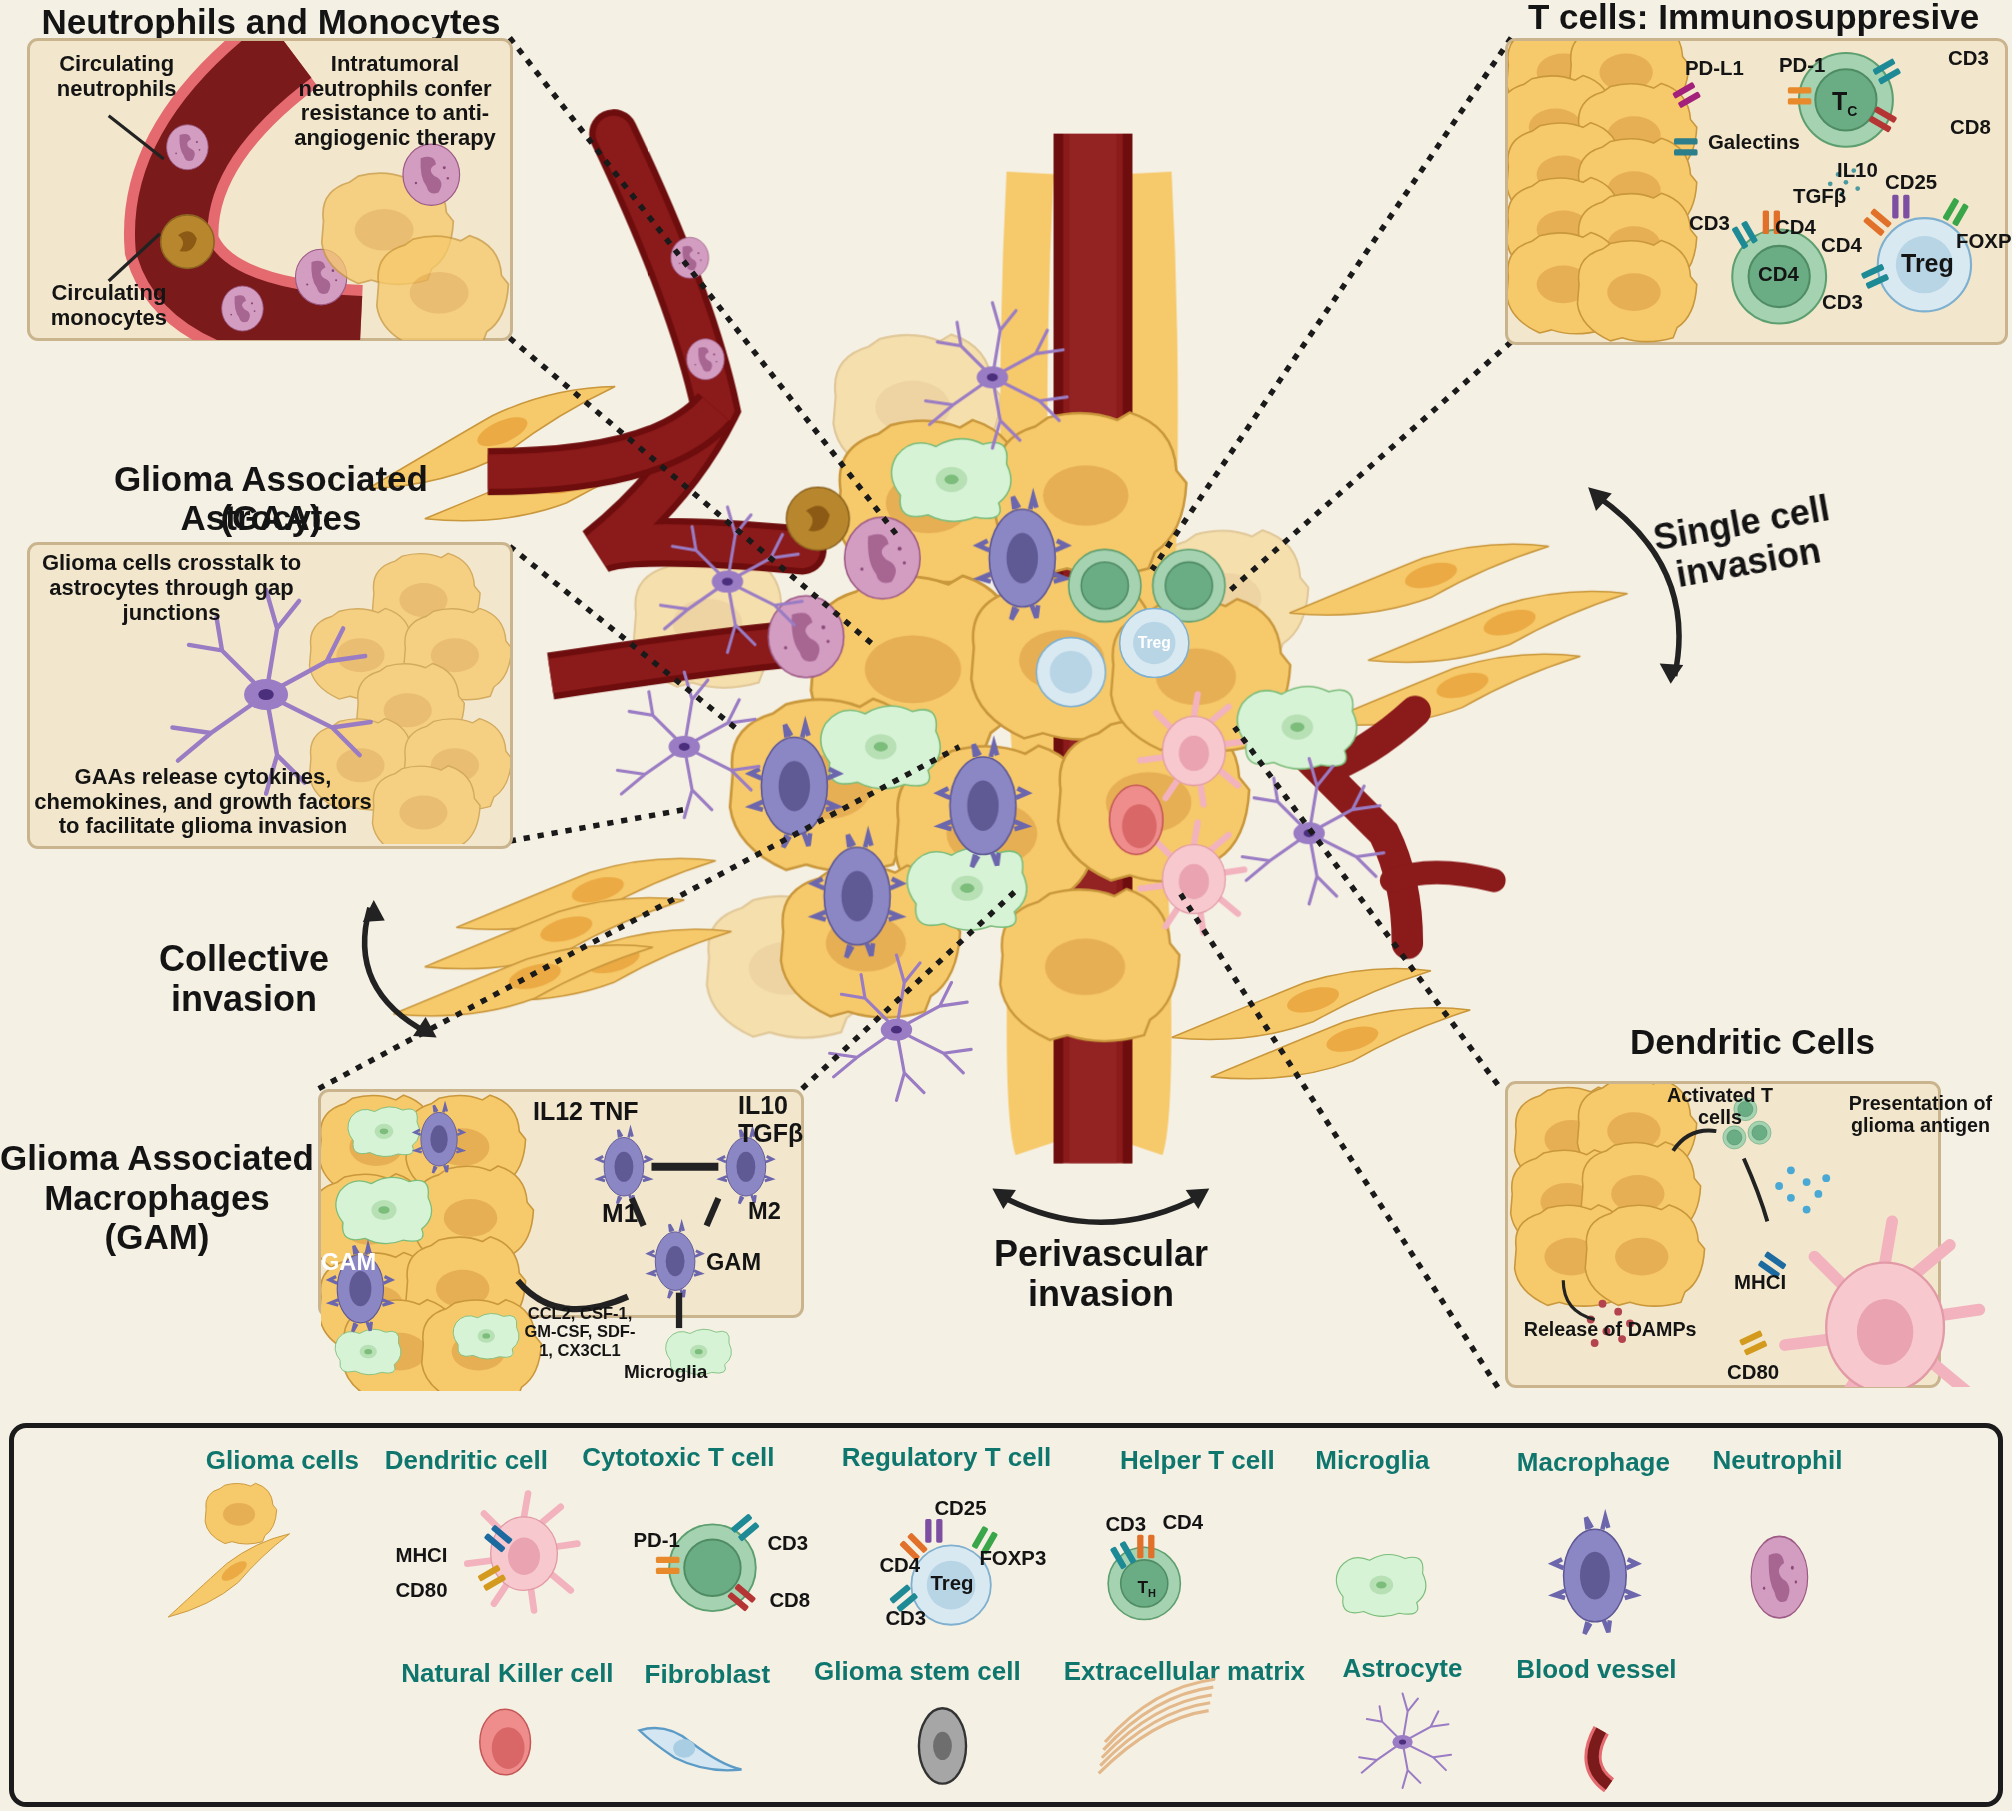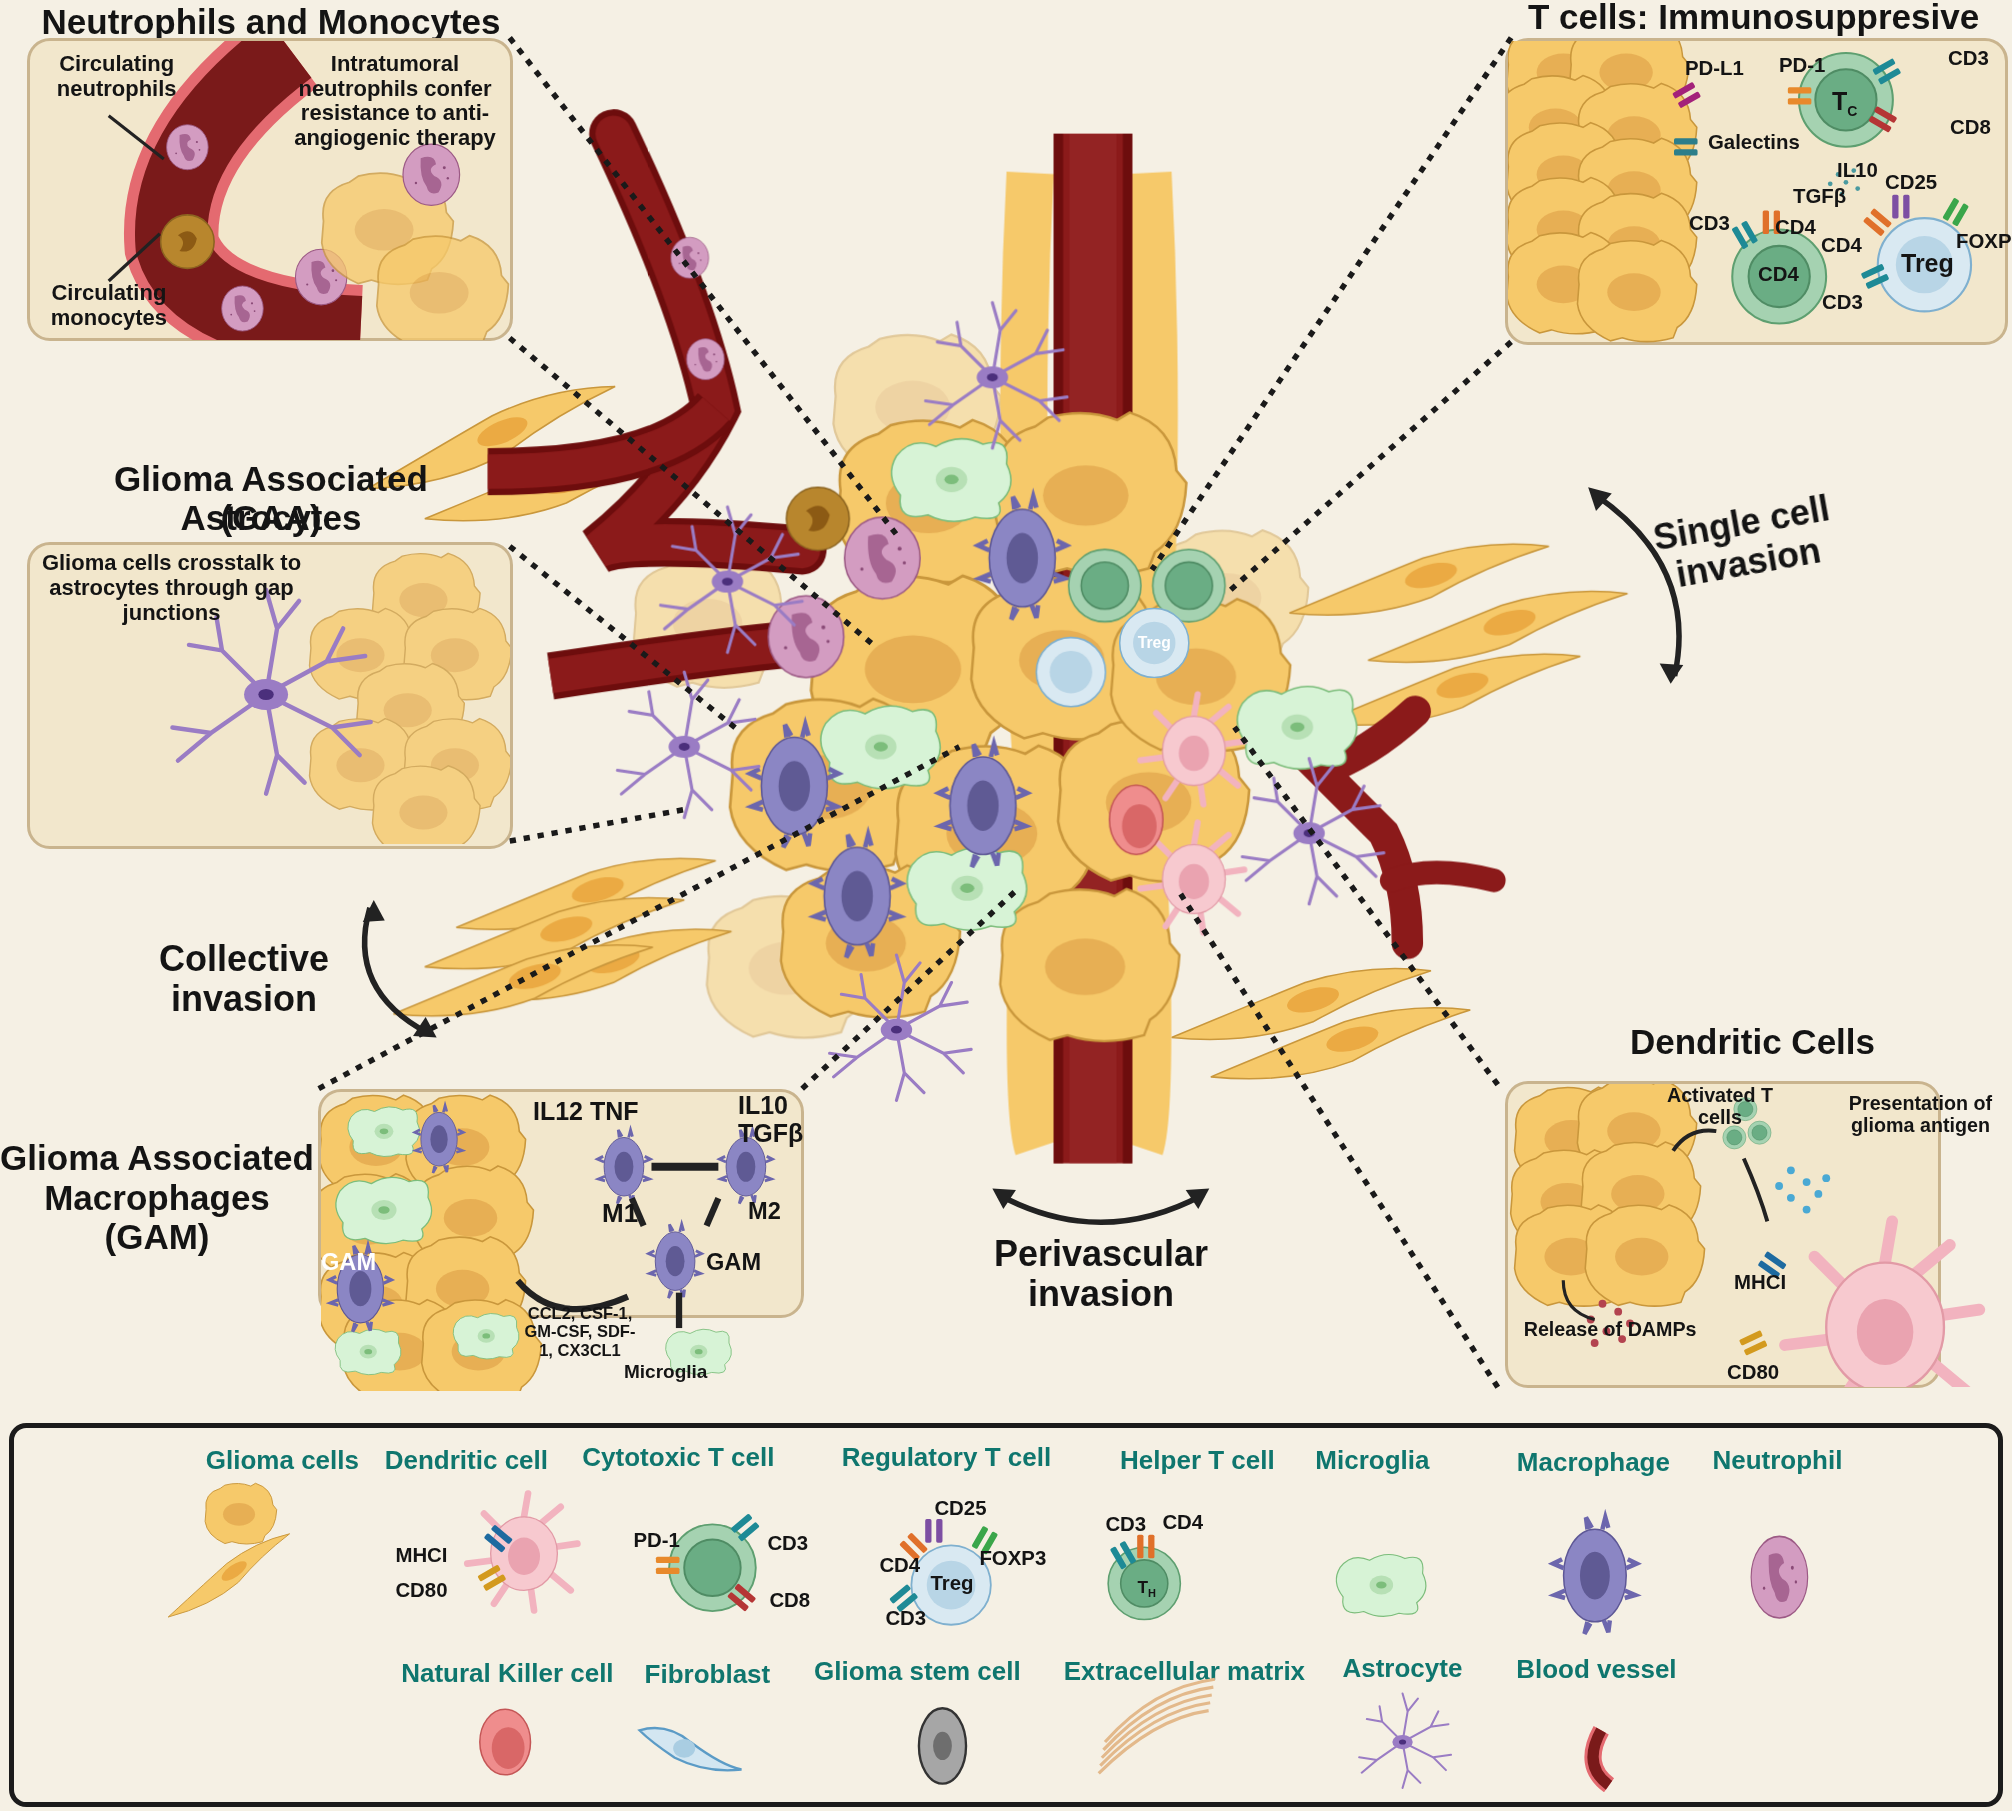--- a/index.html
+++ b/index.html
@@ -3,21 +3,21 @@
 <meta charset="utf-8">
 <style>
   html, body { margin:0; padding:0; background:#f5f0e4; }
   body { width:2013px; height:1811px; position:relative; overflow:hidden;
          font-family:"Liberation Sans", sans-serif; color:#111; }
   svg#canvas { position:absolute; left:0; top:0; }
   .lbl { position:absolute; font-weight:bold; text-align:center; line-height:1.12; color:#141414; }
   .h-title { font-size:35px; }
   .p-text { font-size:22px; }
   .inv { font-size:36px; }
-  .panel { position:absolute; background:#f2e7cc; border:3.1px solid #c9b48e; border-radius:23px; box-sizing:border-box; }
+  .panel { position:absolute; background:#f2e7cc; border:3.1px solid #c9b48e; border-radius:11px; box-sizing:border-box; }
   .legend { position:absolute; left:9.4px; top:1423px; width:1994px; height:384px; border:5.5px solid #1b1b1b; border-radius:17.3px; box-sizing:border-box; }
   .lg-title { position:absolute; font-size:26px; font-weight:bold; text-align:center; white-space:nowrap; transform:translateX(-50%); color:#0f766e; }
   .mk { position:absolute; font-size:20.4px; font-weight:bold; color:#141414; white-space:nowrap; }
   .treg-txt { font-size:20px; fill:#fff; font-weight:bold; }
 </style>
 </head>
 <body>
 
 <svg id="canvas" width="2013" height="1811" viewBox="0 0 2560 2304">
   <defs>
@@ -251,20 +251,21 @@
         </g>
       <g transform="translate(500 340) scale(0.9)">
           <use href="#glioma"></use>
         </g>
     </g>
     <g transform="translate(300 190) scale(1.4)">
         <use href="#astro"></use>
       </g>
   </svg>
   <div class="lbl p-text" style="left:0px;top:6.3px;width:283px;">Glioma cells crosstalk to astrocytes through gap junctions</div>
+  <div class="lbl p-text" style="left:0px;top:220px;width:346px;">GAAs release cytokines, chemokines, and growth factors to facilitate glioma invasion</div>
 </div>
 
 <div class="lbl h-title" style="left:0px;top:1138px;width:314px;">Glioma Associated</div>
 <div class="lbl h-title" style="left:0px;top:1178px;width:314px;">Macrophages (GAM)</div>
 <div class="panel" style="left:318px;top:1089px;width:486px;height:229px;">
   <svg width="480" height="299" style="position:absolute;left:0;top:0" viewBox="0 0 610 380">
     <g transform="translate(70 70)">
         <use href="#glioma"></use>
       </g>
     <g transform="translate(180 70)">

